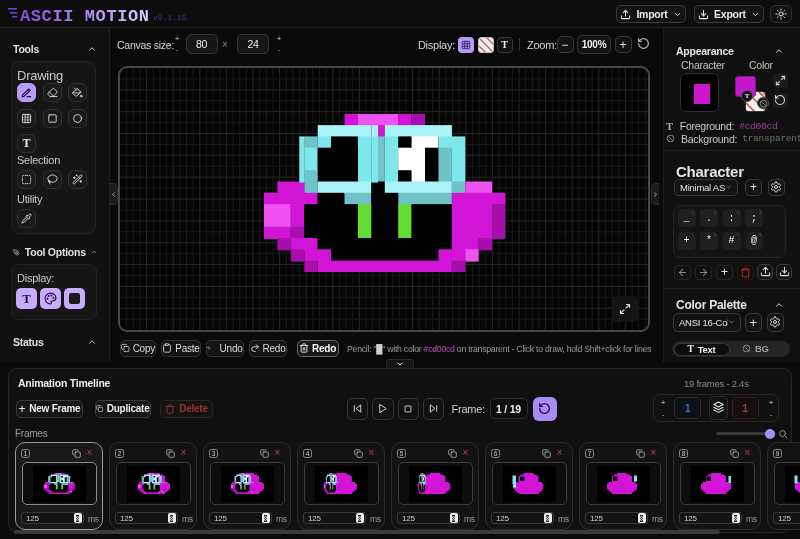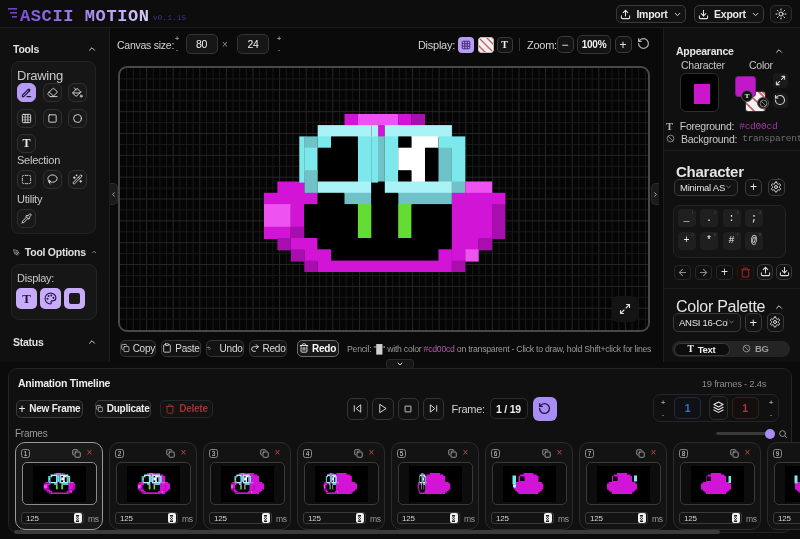--- a/index.html
+++ b/index.html
@@ -596,21 +596,21 @@
     </svg>
   </div>
 <div class="abs btn" style="left:776px;top:263.5px;width:16px;height:16px">
     <svg width="11" height="11" viewBox="0 0 24 24" fill="none" stroke="#e0e0e0" stroke-width="2.2" stroke-linecap="round" stroke-linejoin="round">
       <path d="M21 15v4a2 2 0 0 1-2 2H5a2 2 0 0 1-2-2v-4"></path>
       <polyline points="7 10 12 15 17 10"></polyline>
       <line x1="12" y1="15" x2="12" y2="3"></line>
     </svg>
   </div>
 <div class="abs" style="left:663px;top:288px;width:137px;height:1px;background:#1d1d1d"></div>
-<div class="abs flex" style="left:676px;top:298px;width:108px;font-size:16px;font-weight:normal;color:#e5e5e5">Color Palette<span style="margin-left:auto">
+<div class="abs flex" style="left:676px;top:298px;width:108px;font-size:12px;font-weight:bold;color:#e5e5e5">Color Palette<span style="margin-left:auto">
       <svg width="10" height="10" viewBox="0 0 24 24" fill="none" stroke="#cfcfcf" stroke-width="2.4" stroke-linecap="round" stroke-linejoin="round">
         <polyline points="6 15 12 9 18 15"></polyline>
       </svg>
     </span></div>
 <div class="abs flex" style="left:673px;top:313px;width:68px;height:18.5px;background:#131313;border:1px solid #3a3a3a;border-radius:5px;padding:0 5px;font-size:9.5px;color:#e5e5e5">
     <span style="white-space:nowrap;overflow:hidden">ANSI 16-Colo</span>
     <svg width="8" height="8" viewBox="0 0 24 24" fill="none" stroke="#9a9a9a" stroke-width="2.4" stroke-linecap="round">
       <polyline points="6 9 12 15 18 9"></polyline>
     </svg>
   </div>
@@ -635,21 +635,21 @@
   </div>
 
 <div class="abs" style="left:0;top:362px;width:800px;height:177px;background:#0b0b0b"></div>
 <div class="abs" style="left:386px;top:359px;width:28px;height:10px;background:#161616;border:1px solid #2a2a2a;border-radius:3px;display:flex;align-items:center;justify-content:center">
   <svg width="8" height="8" viewBox="0 0 24 24" fill="none" stroke="#ddd" stroke-width="3" stroke-linecap="round">
       <polyline points="6 9 12 15 18 9"></polyline>
     </svg>
 </div>
 <div class="abs" style="left:8px;top:368px;width:784px;height:165px;background:#101010;border:1px solid #242424;border-radius:9px"></div>
 <div class="abs" style="left:18px;top:376.5px;font-size:10.5px;font-weight:bold;color:#ececec">Animation Timeline</div>
-<div class="abs" style="left:684px;top:378px;width:100px;text-align:center;font-size:9.5px;color:#8a8a8a">19 frames - 2.4s</div>
+<div class="abs" style="left:684px;top:378px;width:100px;text-align:left;font-size:9.5px;color:#8a8a8a">19 frames - 2.4s</div>
 <div class="abs" style="left:16px;top:400px;width:67px;height:17.5px;background:#161616;border:1px solid #3a3a3a;border-radius:5px;display:flex;align-items:center;justify-content:center;gap:4px;font-size:10px;font-weight:bold;color:#ececec"><span style="font-size:12px;font-weight:normal">+</span>New Frame</div>
 <div class="abs" style="left:94.5px;top:400px;width:56px;height:17.5px;background:#161616;border:1px solid #3a3a3a;border-radius:5px;display:flex;align-items:center;justify-content:center;gap:4px;font-size:10px;font-weight:bold;color:#ececec"><svg width="11" height="11" viewBox="0 0 24 24" fill="none" stroke="#e0e0e0" stroke-width="2" stroke-linecap="round" stroke-linejoin="round">
       <rect x="8" y="8" width="14" height="14" rx="2"></rect>
       <path d="M4 16c-1.1 0-2-.9-2-2V4c0-1.1.9-2 2-2h10c1.1 0 2 .9 2 2"></path>
     </svg>Duplicate</div>
 <div class="abs" style="left:160px;top:400px;width:53px;height:17.5px;background:#131313;border:1px solid #262626;border-radius:5px;display:flex;align-items:center;justify-content:center;gap:4px;font-size:10px;font-weight:bold;color:#9c3333"><svg width="10" height="10" viewBox="0 0 24 24" fill="none" stroke="#9c3333" stroke-width="2.2" stroke-linecap="round" stroke-linejoin="round">
       <path d="M3 6h18"></path>
       <path d="M19 6v14a2 2 0 0 1-2 2H7a2 2 0 0 1-2-2V6"></path>
       <path d="M8 6V4a2 2 0 0 1 2-2h4a2 2 0 0 1 2 2v2"></path>
     </svg>Delete</div>

